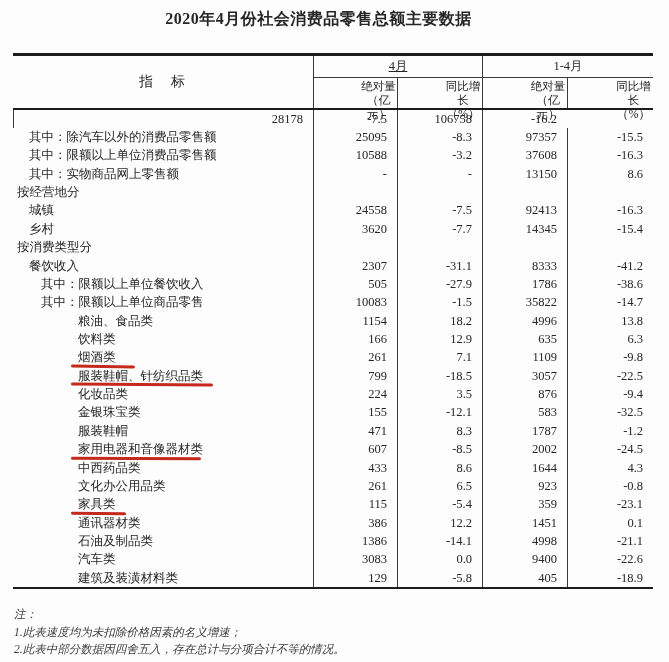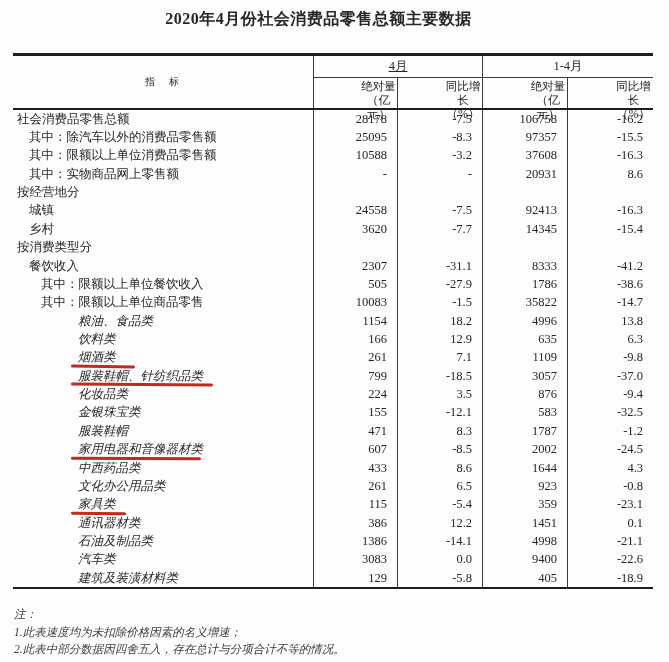--- a/index.html
+++ b/index.html
@@ -19,21 +19,21 @@
   }
   .thead{
     display:grid;
     grid-template-columns:300px 84px 85px 85px 86px;
     grid-template-rows:22px 30px;
     border-bottom:2px solid #1d1d1d;
   }
   .h-indicator{
     grid-column:1;grid-row:1/3;
     display:flex;align-items:center;justify-content:center;
-    font-size:10px;letter-spacing:2px;
+    font-size:14px;letter-spacing:2px;
   }
   .h-span{
     grid-row:1;text-align:center;line-height:21px;font-size:12.5px;
     border-left:1px solid #3a3a3a;border-bottom:1px solid #3a3a3a;
   }
   .h-apr{grid-column:2/4;text-decoration:underline;}
   .h-cum{grid-column:4/6;}
   .h-sub{
     grid-row:2;text-align:center;font-size:11.5px;line-height:14px;
     border-left:1px solid #3a3a3a;padding-top:1px;padding-left:46px;
@@ -52,21 +52,21 @@
   }
   .c-num{
     border-left:1px solid #3a3a3a;
     display:flex;align-items:center;justify-content:flex-end;
     padding-right:10px;
     font-variant-numeric:tabular-nums;
   }
   .ind0{padding-left:4px;}
   .ind1{padding-left:16px;}
   .ind2{padding-left:28px;}
-  .ind3{padding-left:65px;font-style:italic;}
+  .ind3{padding-left:65px;}
   .redline{
     position:absolute;height:3.2px;background:#c5281c;
     bottom:-1px;left:58px;border-radius:2px;
   }
   .u-yanjiu{width:64px;transform:rotate(.8deg);}
   .u-fuzhuang{width:142px;transform:rotate(.4deg);}
   .u-jiadian{width:130px;transform:rotate(.3deg);}
   .u-jiaju{width:55px;transform:rotate(.8deg);}
   .notes{
     position:absolute;left:14px;top:606px;width:620px;
@@ -97,21 +97,20 @@
       <div class="unit">（亿元）</div>
     </div>
     <div class="h-sub" style="grid-column:5">
       <div>同比增长</div>
       <div class="unit">（%）</div>
     </div>
   </div>
 
   <div class="tbody">
     <div class="row">
-      <div class="c-label ind0">社会消费品零售总额</div>
       <div class="c-num">28178</div>
       <div class="c-num">-7.5</div>
       <div class="c-num">106758</div>
       <div class="c-num">-16.2</div>
     </div>
     <div class="row">
       <div class="c-label ind1">其中：除汽车以外的消费品零售额</div>
       <div class="c-num">25095</div>
       <div class="c-num">-8.3</div>
       <div class="c-num">97357</div>
@@ -121,21 +120,21 @@
       <div class="c-label ind1">其中：限额以上单位消费品零售额</div>
       <div class="c-num">10588</div>
       <div class="c-num">-3.2</div>
       <div class="c-num">37608</div>
       <div class="c-num">-16.3</div>
     </div>
     <div class="row">
       <div class="c-label ind1">其中：实物商品网上零售额</div>
       <div class="c-num">-</div>
       <div class="c-num">-</div>
-      <div class="c-num">20931</div>
+      <div class="c-num">13150</div>
       <div class="c-num">8.6</div>
     </div>
     <div class="row">
       <div class="c-label ind0">按经营地分</div>
       <div class="c-num"></div>
       <div class="c-num"></div>
       <div class="c-num"></div>
       <div class="c-num"></div>
     </div>
     <div class="row">
@@ -205,21 +204,21 @@
       <div class="c-num">-9.8</div>
     </div>
     <div class="row">
       <div class="c-label ind3">
         <span>服装鞋帽、针纺织品类</span>
         <span class="redline u-fuzhuang"></span>
       </div>
       <div class="c-num">799</div>
       <div class="c-num">-18.5</div>
       <div class="c-num">3057</div>
-      <div class="c-num">-37.0</div>
+      <div class="c-num">-22.5</div>
     </div>
     <div class="row">
       <div class="c-label ind3">化妆品类</div>
       <div class="c-num">224</div>
       <div class="c-num">3.5</div>
       <div class="c-num">876</div>
       <div class="c-num">-9.4</div>
     </div>
     <div class="row">
       <div class="c-label ind3">金银珠宝类</div>

